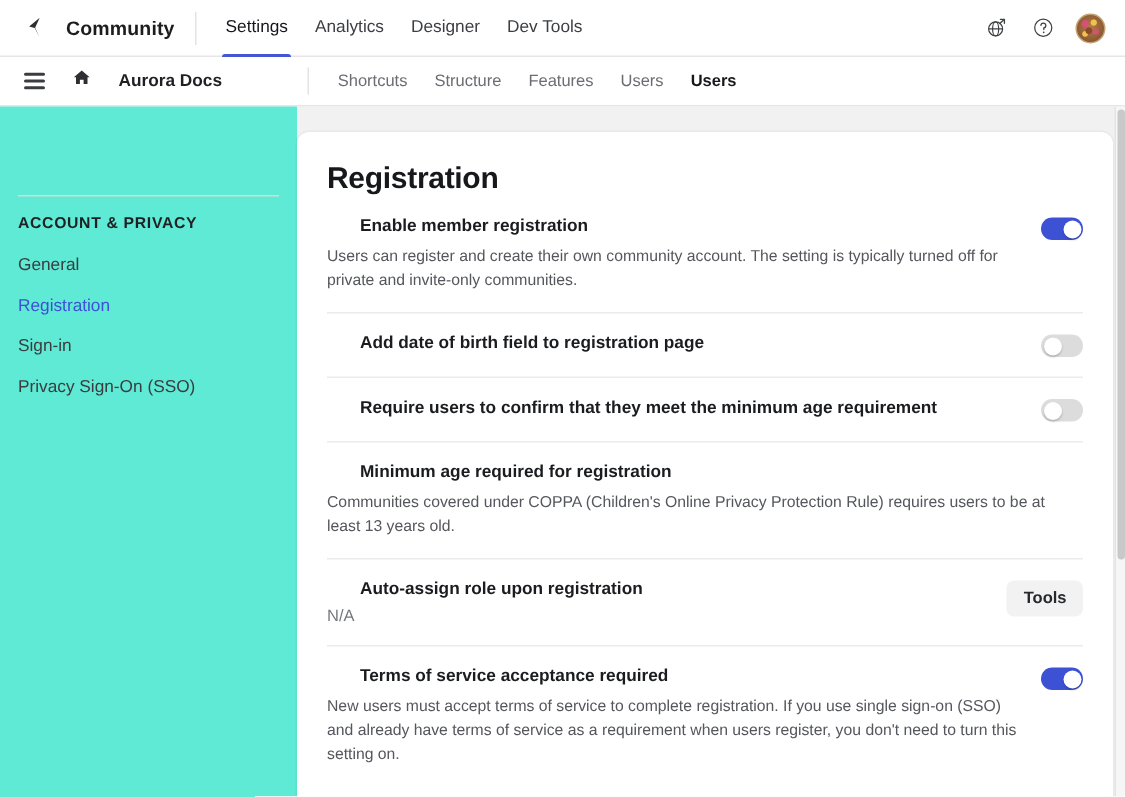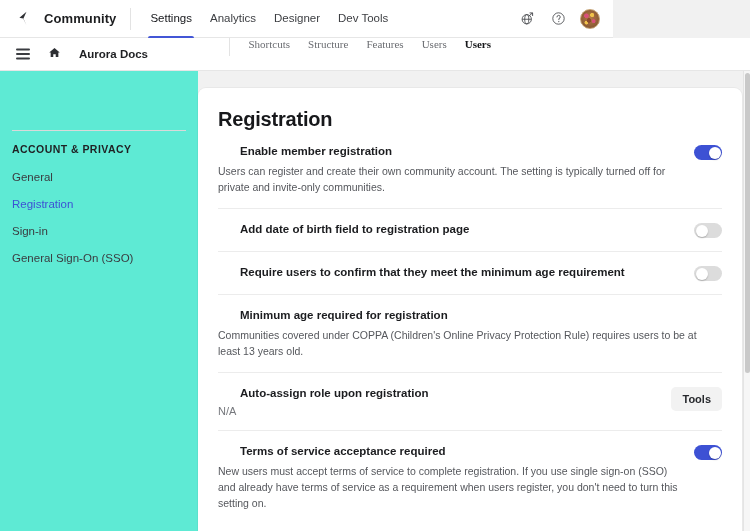--- a/index.html
+++ b/index.html
@@ -19,21 +19,21 @@
     width: 750px;
     height: 531px;
     background: #f1f1f1;
     overflow: hidden;
   }
 
   
   .topbar {
     position: absolute;
     top: 0; left: 0;
-    width: 613px;
+    width: 750px;
     height: 38px;
     background: #ffffff;
     border-bottom: 1px solid #e6e6e6;
     display: flex;
     align-items: center;
   }
   .brand-logo {
     width: 38px;
     height: 38px;
     display: flex;
@@ -141,23 +141,23 @@
     cursor: pointer;
   }
   .site-title {
     font-size: 11.5px;
     color: #1f2023;
     font-weight: 600;
   }
   .subnav {
     margin-left: auto;
     display: flex;
+    align-items: center;
     height: 33px;
     padding-right: 250px;
-    font-family: Liberation Serif, serif;
   }
   .subnav::before {
     content: "";
     width: 1px; height: 18px;
     background: #e3e3e3;
     margin-right: 10px;
   }
   .subnav-item {
     font-size: 11px;
     color: #6b6d72;
@@ -421,21 +421,21 @@
   </div>
 
   <div class="body-area">
 
     <div class="sidebar">
       <div class="sidebar-sep"></div>
       <div class="sidebar-heading">ACCOUNT &amp; PRIVACY</div>
       <div class="sidebar-item">General</div>
       <div class="sidebar-item active">Registration</div>
       <div class="sidebar-item">Sign-in</div>
-      <div class="sidebar-item">General Sign-On (SSO)</div>
+      <div class="sidebar-item">Privacy Sign-On (SSO)</div>
     </div>
 
     <div class="card">
       <div class="card-title">Registration</div>
 
       <div class="setting-row first">
         <div class="setting-main">
           <div class="setting-label">Enable member registration</div>
           <div class="setting-desc">Users can register and create their own community account. The setting is typically turned off for private and invite-only communities.</div>
         </div>

